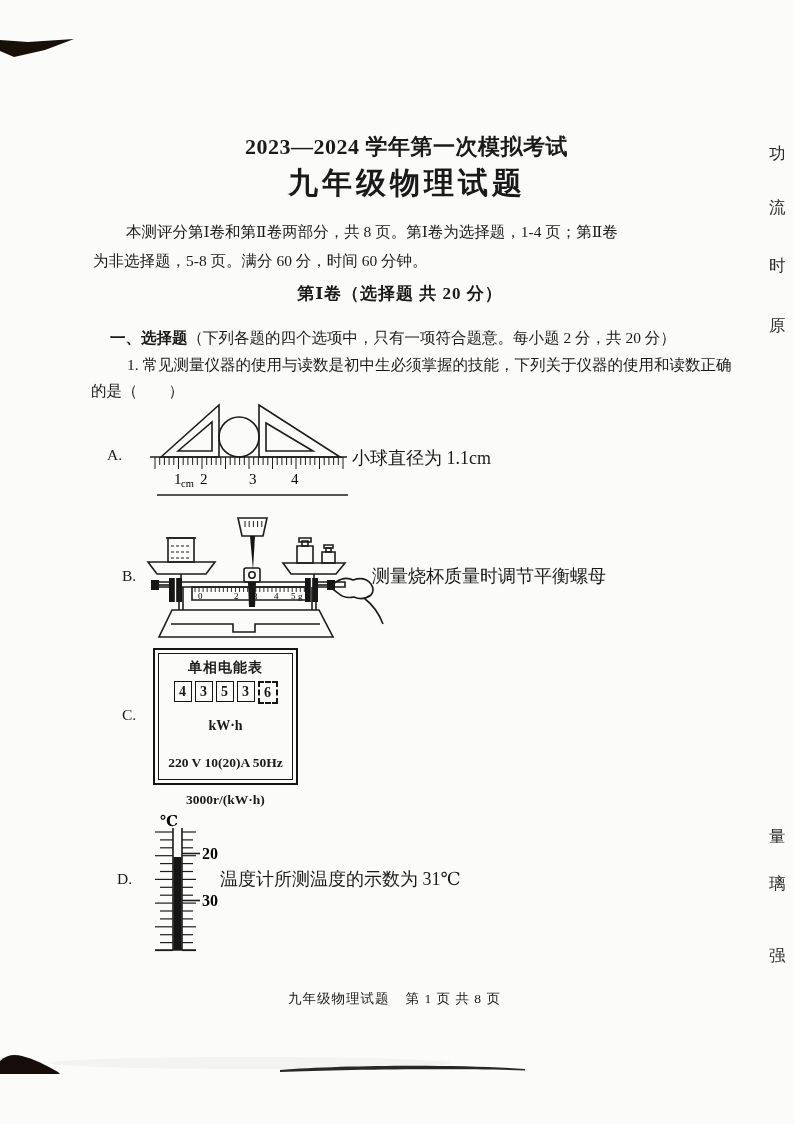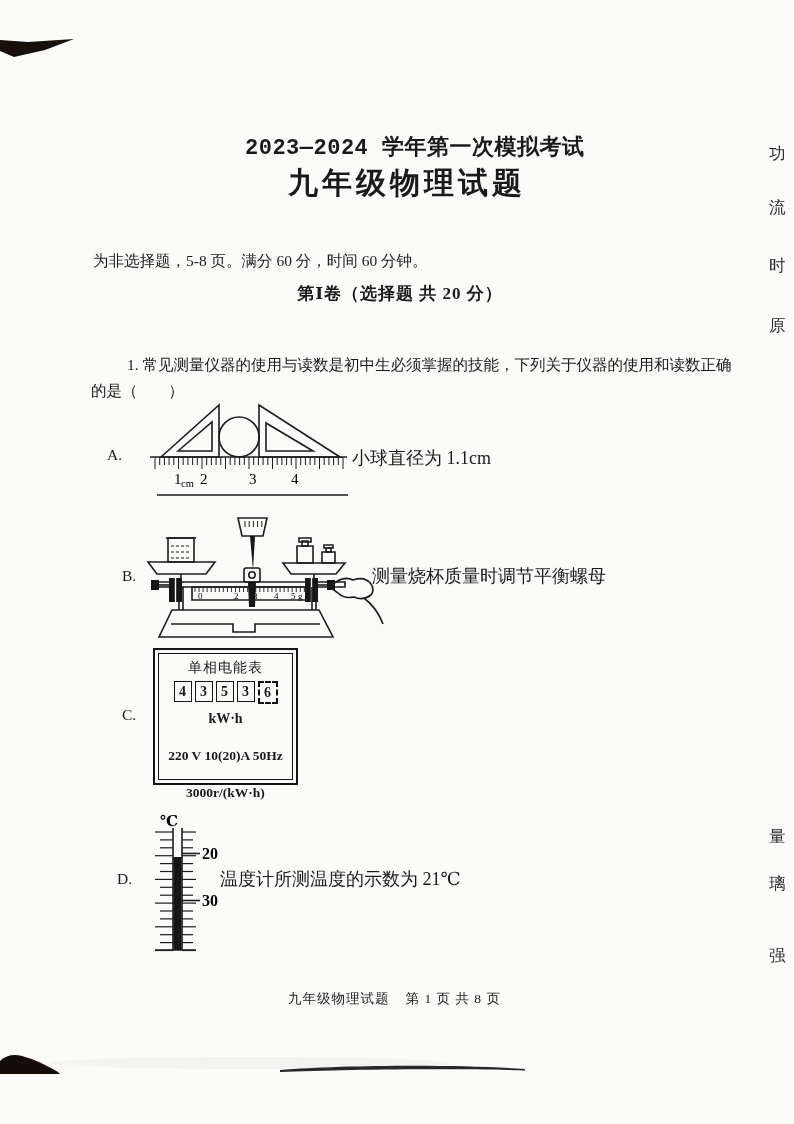--- a/index.html
+++ b/index.html
@@ -19,26 +19,26 @@
   .bold{font-weight:bold;}
   svg.diagram{position:absolute;pointer-events:none;}
   svg.diagram *{vector-effect:non-scaling-stroke;}
   .stroke{stroke:#1c1c1c;fill:none;stroke-width:1.6;}
   .fillblk{fill:#151515;stroke:none;}
   
   .meter-outer{position:absolute;left:153px;top:648px;width:141px;height:133px;
     border:2.5px solid #151515;background:#fbfbfa;}
   .meter-inner{position:absolute;left:3px;top:3px;right:3px;bottom:3px;
     border:1.5px solid #151515;display:flex;flex-direction:column;align-items:center;}
-  .meter-title{font-size:14px;font-weight:normal;letter-spacing:1px;margin-top:5px;}
+  .meter-title{font-size:14px;font-weight:bold;letter-spacing:1px;margin-top:5px;}
   .meter-digits{display:flex;gap:3px;margin-top:4px;}
   .digit-box{width:16px;height:19px;border:1.8px solid #151515;font-size:14px;
     font-weight:bold;line-height:19px;text-align:center;}
   .digit-box.last{border:2px dashed #151515;}
-  .meter-unit{font-size:14px;font-weight:bold;margin-top:7px;}
+  .meter-unit{font-size:14px;font-weight:bold;margin-top:14px;}
   .meter-spec{font-size:13.5px;font-weight:bold;line-height:17px;white-space:nowrap;margin-top:20px;}
   .footer{position:absolute;left:288px;top:990px;display:flex;gap:16px;
     font-size:13.5px;letter-spacing:1px;white-space:nowrap;}
   .margin-char{position:absolute;left:769px;font-size:16.5px;color:#2a2a2a;}
 </style>
 </head>
 <body>
 
 <div class="page">
 
@@ -50,26 +50,30 @@
   </svg>
 
   <span class="margin-char" style="top:143px">功</span>
   <span class="margin-char" style="top:197px">流</span>
   <span class="margin-char" style="top:255px">时</span>
   <span class="margin-char" style="top:315px">原</span>
   <span class="margin-char" style="top:826px">量</span>
   <span class="margin-char" style="top:873px">璃</span>
   <span class="margin-char" style="top:945px">强</span>
 
-  <div class="abs doc-title" style="left:245px;top:132px;font-family:Liberation Mono, monospace;">2023—2024 学年第一次模拟考试</div>
+  <div class="abs doc-title" style="left:245px;top:132px;">2023—2024 学年第一次模拟考试</div>
   <div class="abs doc-subtitle" style="left:288px;top:163px;">九年级物理试题</div>
 
+  <div class="abs body-line" style="left:126px;top:222px;">本测评分第Ⅰ卷和第Ⅱ卷两部分，共 8 页。第Ⅰ卷为选择题，1-4 页；第Ⅱ卷</div>
   <div class="abs body-line" style="left:93px;top:251px;">为非选择题，5-8 页。满分 60 分，时间 60 分钟。</div>
 
   <div class="abs sec-head" style="left:90px;width:620px;text-align:center;top:282px;">第Ⅰ卷（选择题  共 20 分）</div>
+  <div class="abs body-line" style="left:110px;top:328px;">
+    <span class="bold">一、选择题</span><span>（下列各题的四个选项中，只有一项符合题意。每小题 2 分，共 20 分）</span>
+  </div>
   <div class="abs body-line" style="left:127px;top:355px;">1. 常见测量仪器的使用与读数是初中生必须掌握的技能，下列关于仪器的使用和读数正确</div>
   <div class="abs body-line" style="left:91px;top:381px;">的是（　　）</div>
 
   <div class="abs opt-label" style="left:107px;top:446px;">A.</div>
   <svg class="diagram" style="left:145px;top:398px;" width="215" height="102" viewBox="0 0 215 102">
     <polygon class="stroke" stroke-width="2" points="16,59 74,7 74,59"></polygon>
     <polygon class="stroke" stroke-width="1.4" points="33,53 67,24 67,53"></polygon>
     <circle class="stroke" stroke-width="2" cx="94" cy="39" r="20"></circle>
     <polygon class="stroke" stroke-width="2" points="114,7 114,59 195,59"></polygon>
     <polygon class="stroke" stroke-width="1.4" points="121,25 121,53 168,53"></polygon>
@@ -285,20 +289,20 @@
         <line x1="36" y1="134.60000000000002" x2="47" y2="134.60000000000002"></line>
         <line x1="9" y1="142.5" x2="27" y2="142.5"></line>
         <line x1="36" y1="142.5" x2="50" y2="142.5"></line>
       </g>
     <line class="stroke" x1="36" y1="45.5" x2="54" y2="45.5"></line>
     <line class="stroke" x1="36" y1="92.5" x2="54" y2="92.5"></line>
     <text x="56" y="51" font-size="16" font-weight="bold">20</text>
     <text x="56" y="98" font-size="16" font-weight="bold">30</text>
     <line class="stroke" stroke-width="2" x1="9" y1="142" x2="50" y2="142"></line>
   </svg>
-  <div class="abs opt-caption" style="left:220px;top:867px;">温度计所测温度的示数为 21℃</div>
+  <div class="abs opt-caption" style="left:220px;top:867px;">温度计所测温度的示数为 31℃</div>
 
   <div class="footer">
     <span>九年级物理试题</span>
     <span>第 1 页 共 8 页</span>
   </div>
 
 </div>
 
 </body></html>

